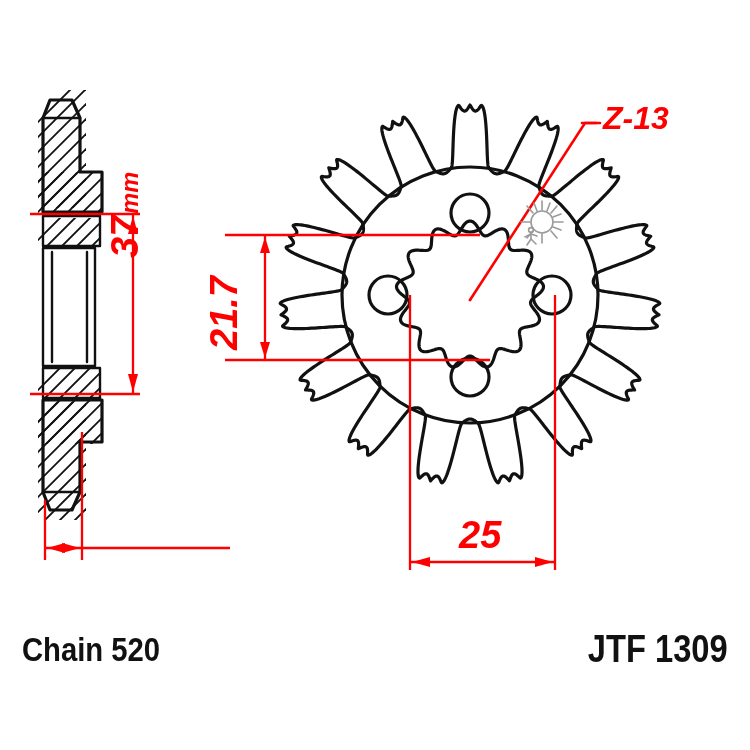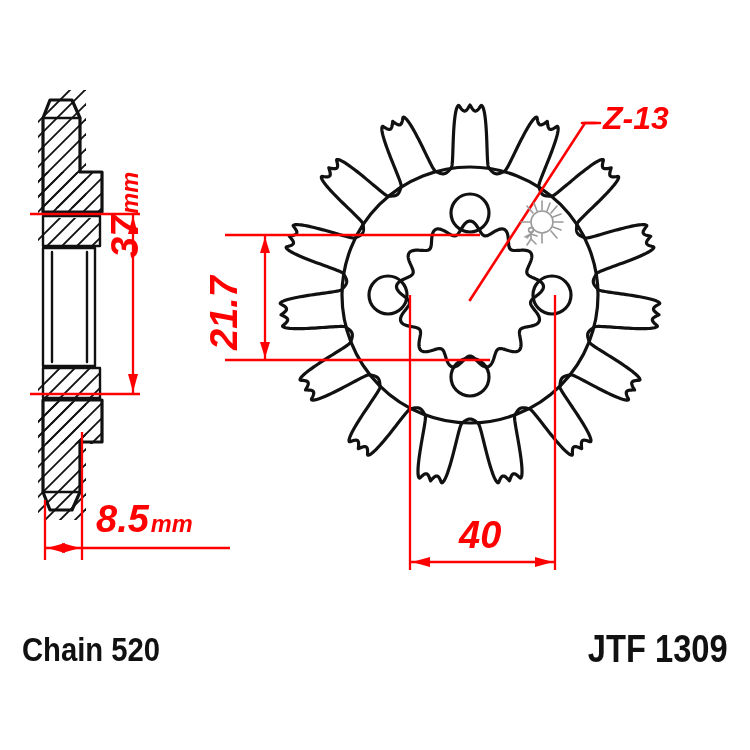--- a/index.html
+++ b/index.html
@@ -344,27 +344,24 @@
         <line x1="0" y1="6" x2="5" y2="11"></line>
       </g>
     </g>
 
   </svg>
 
   <div class="dim-text" id="dim-37">
     <span>37</span><span class="unit">mm</span>
   </div>
 
-  <div class="dim-text" id="dim-85">
-    <span>8.5</span><span class="unit">mm</span>
-  </div>
 
   <div class="dim-text" id="dim-217">21.7</div>
 
-  <div class="dim-text" id="dim-25">40</div>
+  <div class="dim-text" id="dim-25">25</div>
 
   <div class="dim-text" id="label-z13">Z-13</div>
 
   <div class="caption" id="caption-chain">Chain 520</div>
 
   <div class="caption" id="caption-part">JTF 1309</div>
 
 </div>
 
 </body></html>

